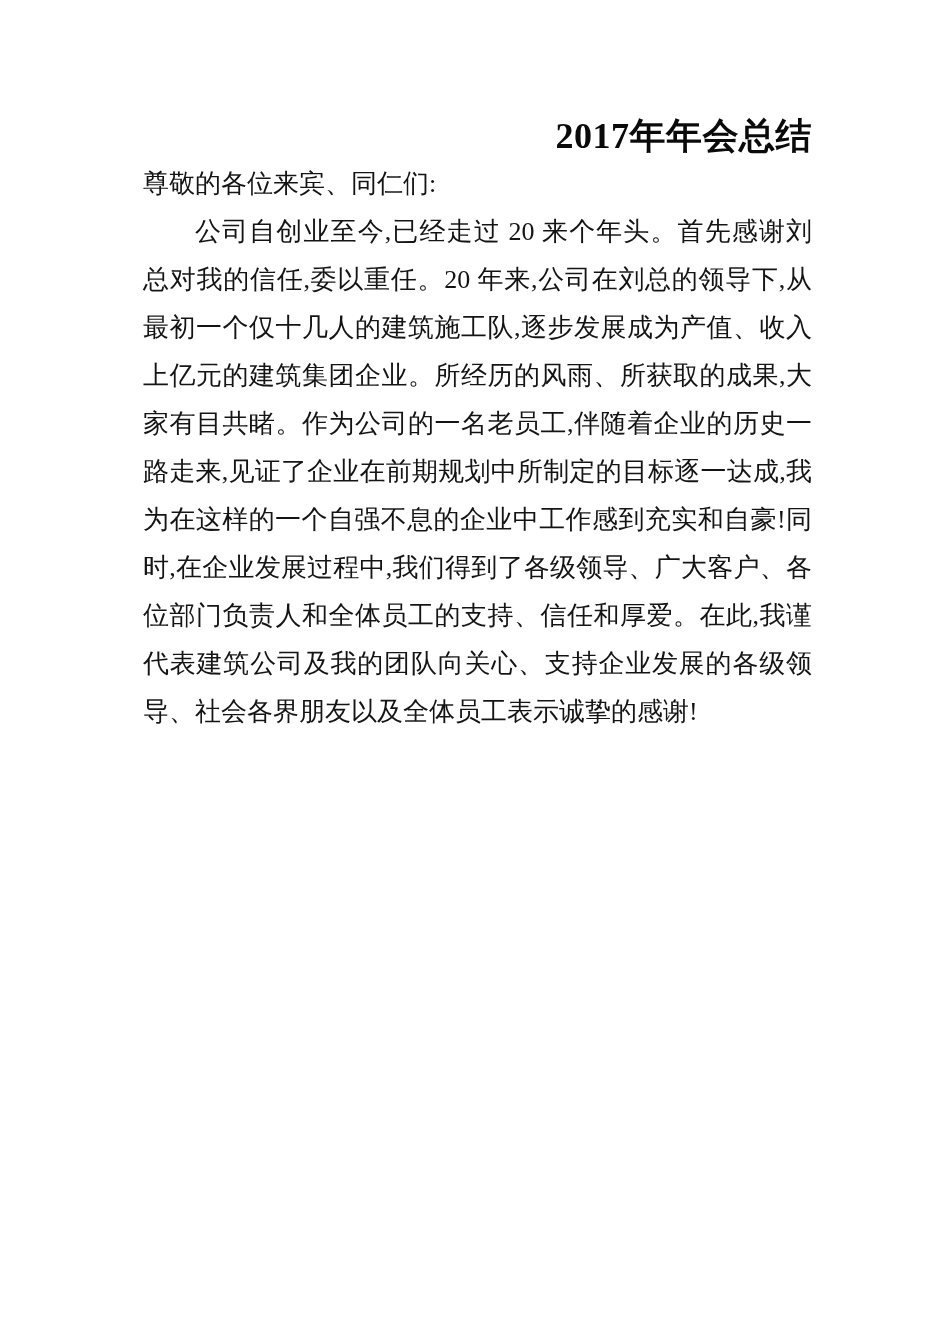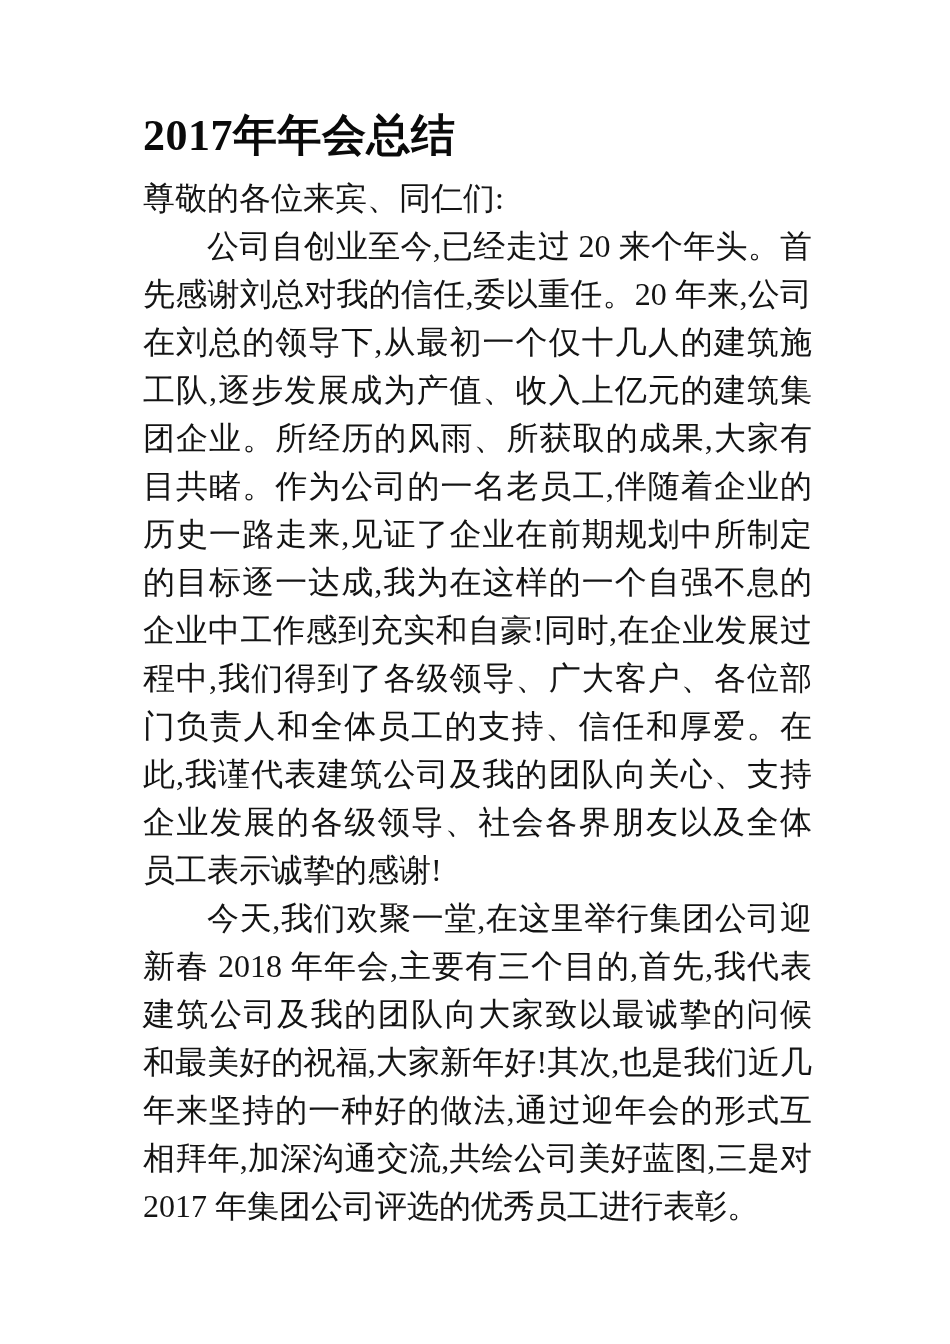--- a/index.html
+++ b/index.html
@@ -11,30 +11,29 @@
   .page {
     position: relative;
     width: 950px;
     height: 1344px;
     background: #ffffff;
     color: #111111;
     padding: 112px 138px 0 143px;
     overflow: hidden;
   }
   .doc-title {
-    font-size: 44px;
+    font-size: 36px;
     font-weight: bold;
-    text-align: left;
+    text-align: right;
     line-height: 48px;
     letter-spacing: 0.5px;
     color: #0a0a0a;
-    margin-bottom: 14px;
   }
   .doc-body p {
-    font-size: 32px;
+    font-size: 26px;
     line-height: 48px;
     text-align: justify;
     text-justify: inter-ideograph;
     color: #141414;
     word-break: break-all;
   }
   .doc-body p.indent {
     text-indent: 2em;
   }
 </style>
@@ -43,15 +42,14 @@
 
 <div class="page">
   <h1 class="doc-title">2017年年会总结</h1>
 
   <div class="doc-body">
     <p>尊敬的各位来宾、同仁们:</p>
 
 
     <p class="indent">公司自创业至今,已经走过 20 来个年头。首先感谢刘总对我的信任,委以重任。20 年来,公司在刘总的领导下,从最初一个仅十几人的建筑施工队,逐步发展成为产值、收入上亿元的建筑集团企业。所经历的风雨、所获取的成果,大家有目共睹。作为公司的一名老员工,伴随着企业的历史一路走来,见证了企业在前期规划中所制定的目标逐一达成,我为在这样的一个自强不息的企业中工作感到充实和自豪!同时,在企业发展过程中,我们得到了各级领导、广大客户、各位部门负责人和全体员工的支持、信任和厚爱。在此,我谨代表建筑公司及我的团队向关心、支持企业发展的各级领导、社会各界朋友以及全体员工表示诚挚的感谢!</p>
 
-    <p class="indent">今天,我们欢聚一堂,在这里举行集团公司迎新春 2018 年年会,主要有三个目的,首先,我代表建筑公司及我的团队向大家致以最诚挚的问候和最美好的祝福,大家新年好!其次,也是我们近几年来坚持的一种好的做法,通过迎年会的形式互相拜年,加深沟通交流,共绘公司美好蓝图,三是对 2017 年集团公司评选的优秀员工进行表彰。</p>
   </div>
 </div>
 
 </body></html>

